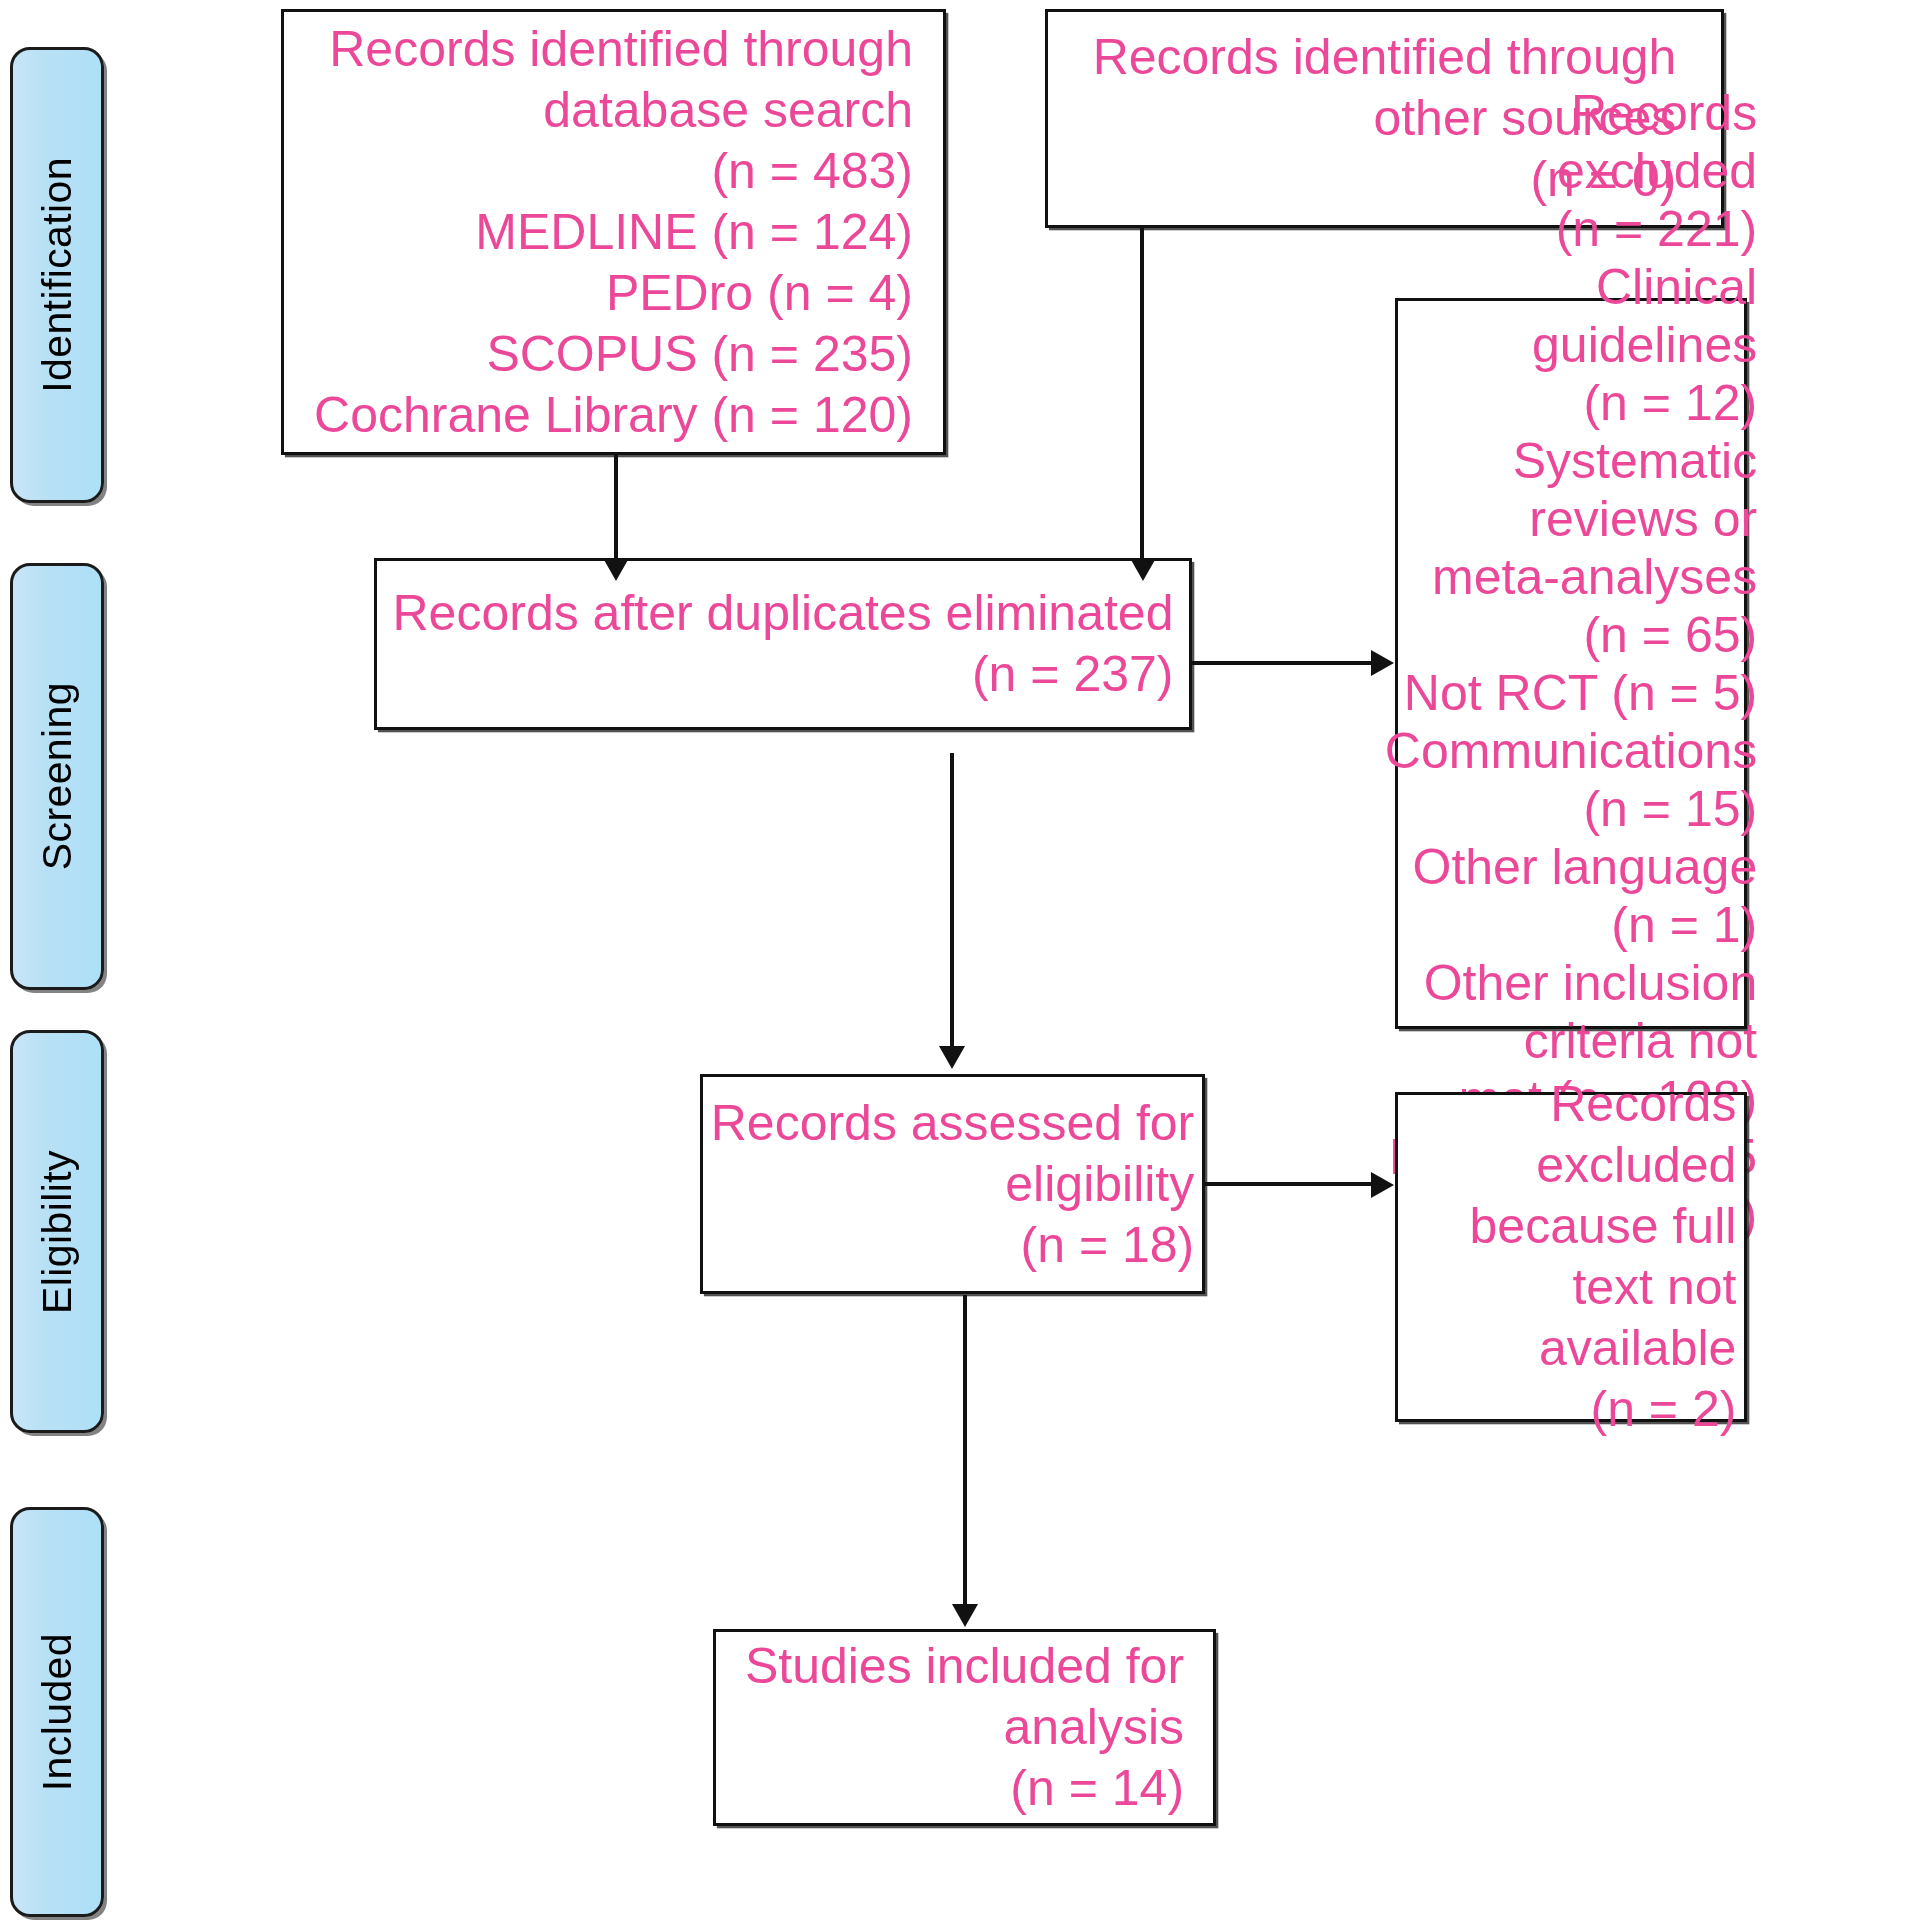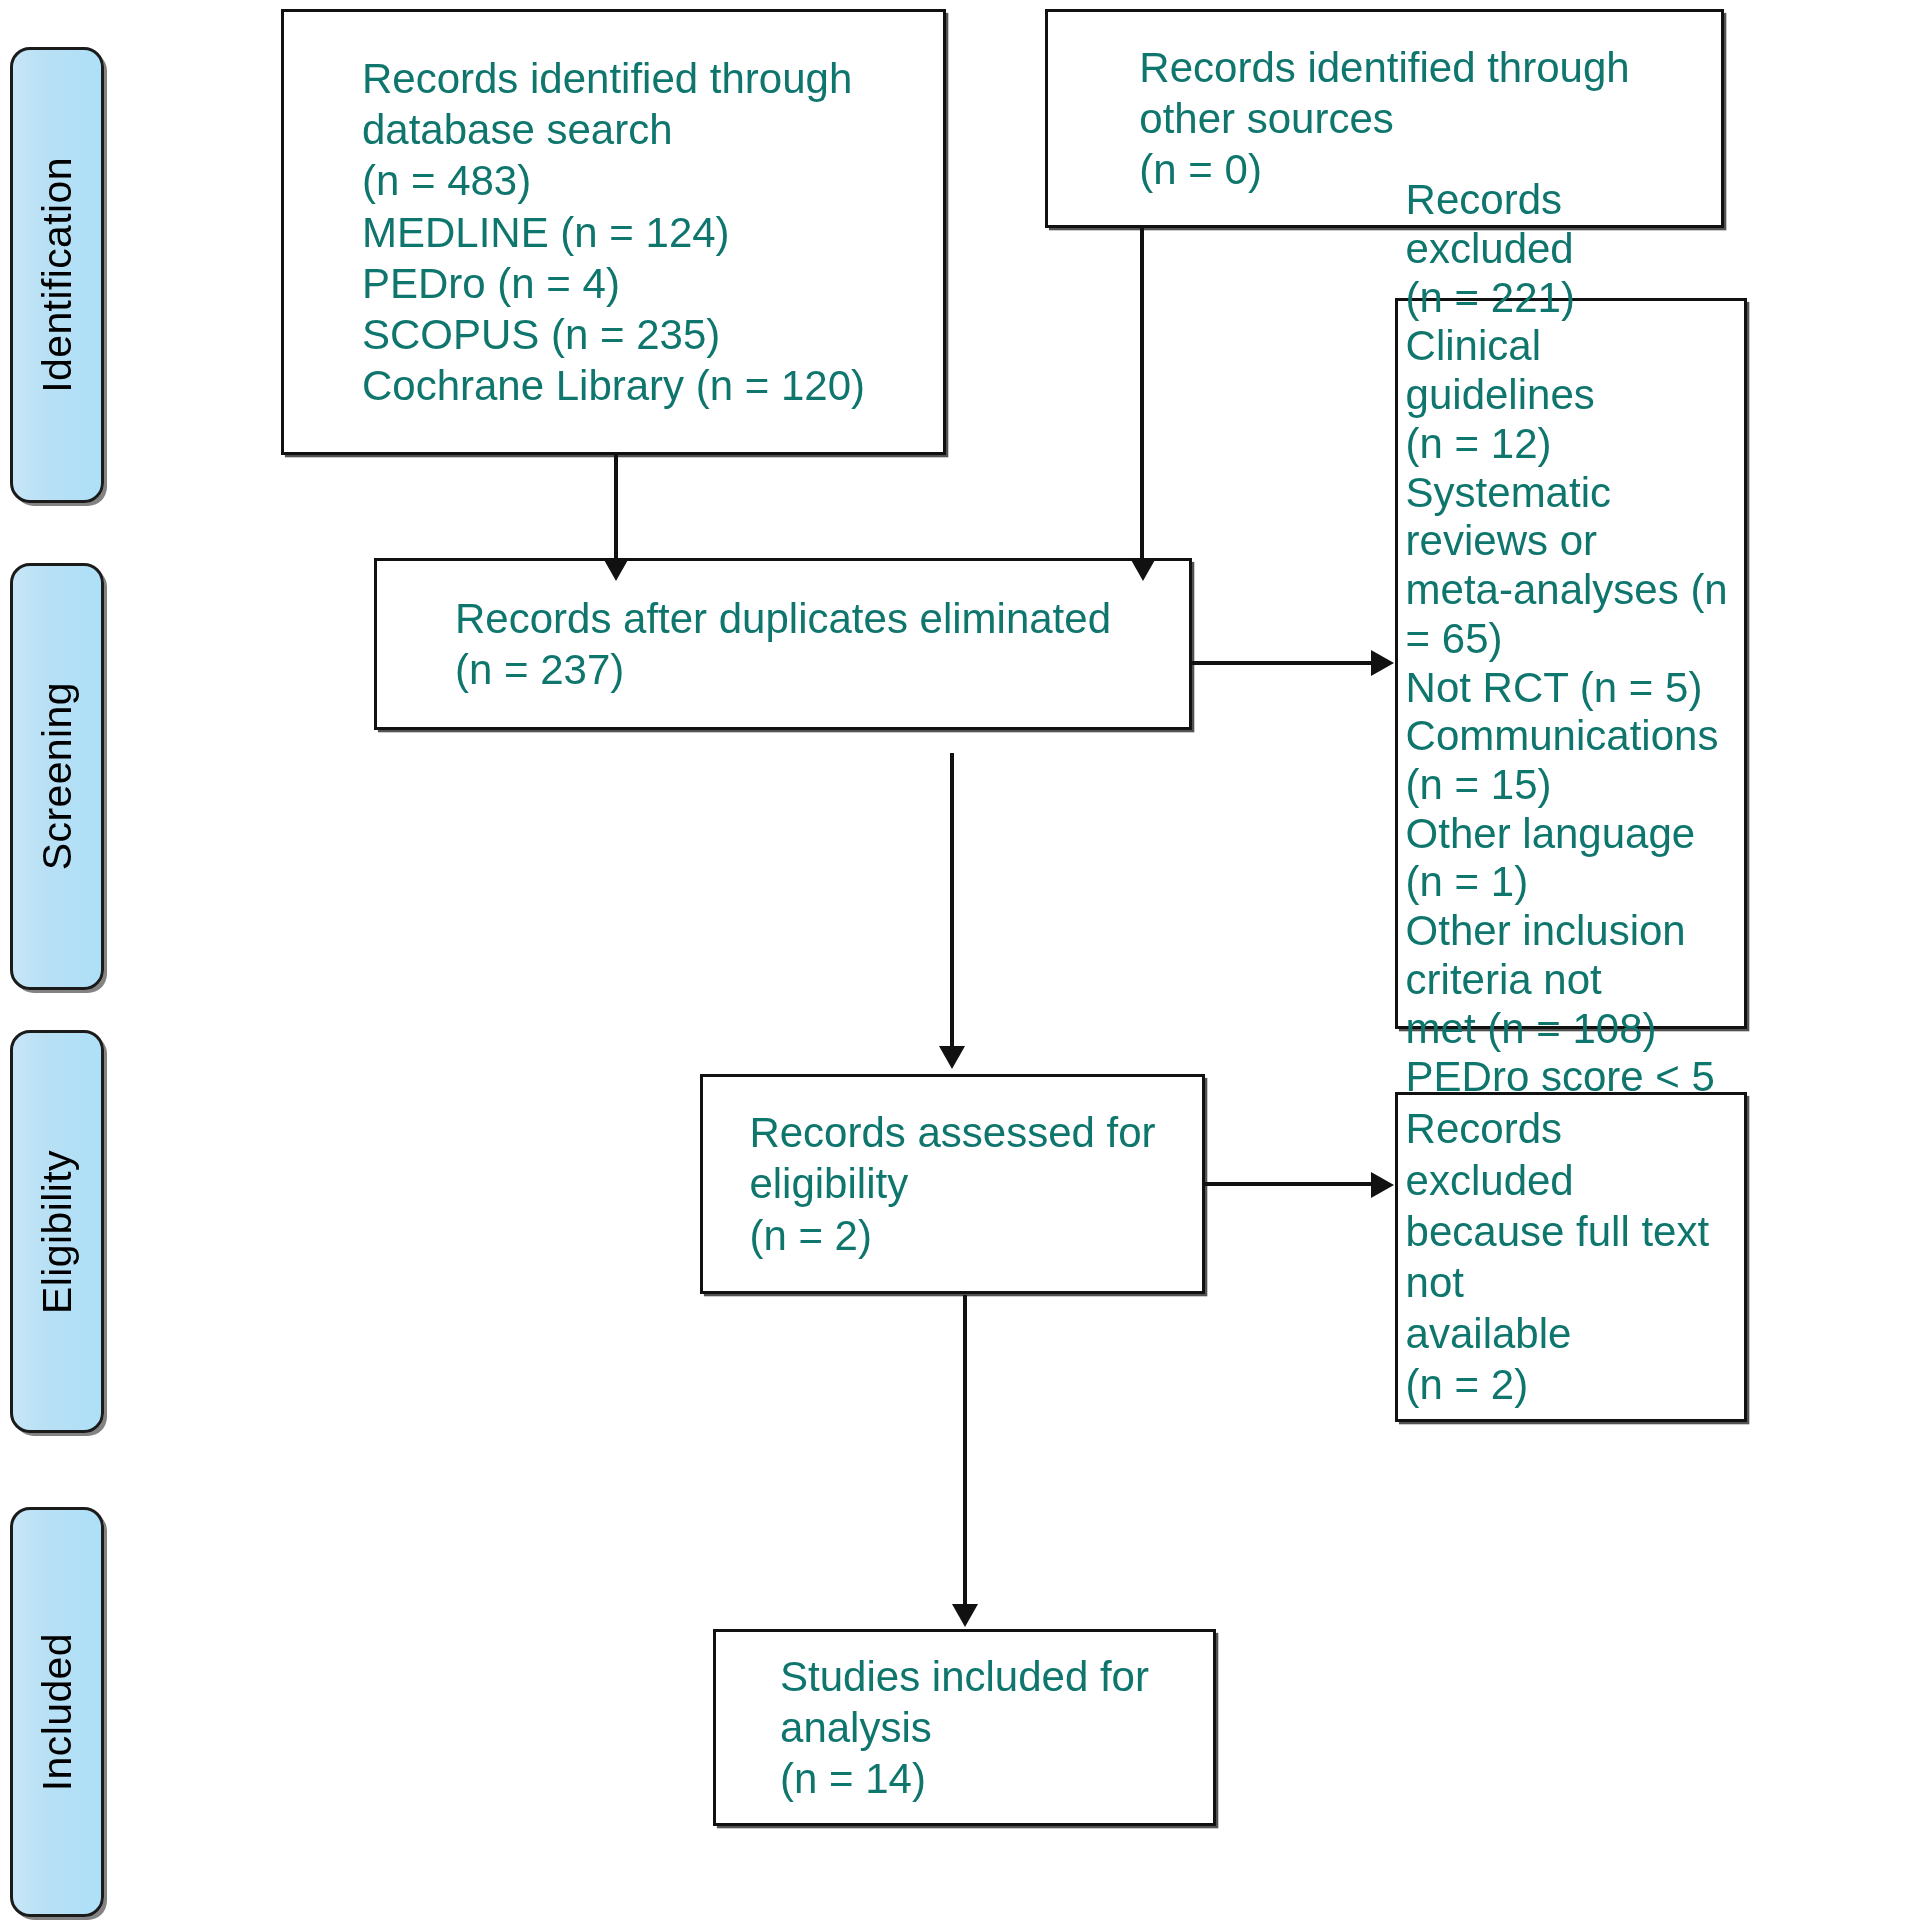--- a/index.html
+++ b/index.html
@@ -45,24 +45,24 @@
     background: #ffffff;
     border: 3.1px solid #111111;
     box-shadow: 3.1px 3.1px 0 -0.8px rgba(25,25,25,0.75);
     box-sizing: border-box;
     display: flex;
     align-items: center;
     justify-content: center;
     padding: 4.6px 7.6px;
   }
   .box-text {
-    text-align: left;
-    font-size: 42px;
+    text-align: right;
+    font-size: 50px;
     line-height: 1.22;
-    color: #0f766e;
+    color: #ec4899;
     font-family: "Liberation Sans", sans-serif;
     white-space: pre-line;
   }
   .box.tight .box-text { line-height: 1.16; }
 
   
   .vline {
     position: absolute;
     width: 3.8px;
     background: #111111;
@@ -142,21 +142,21 @@
 Communications (n = 15)
 Other language (n = 1)
 Other inclusion criteria not
 met (n = 108)
 PEDro score &lt; 5 (n = 1)</div>
   </div>
 
   <div class="box" style="left:700px; top:1074px; width:505px; height:220px;">
     <div class="box-text">Records assessed for
 eligibility
-(n = 2)</div>
+(n = 18)</div>
   </div>
 
   <div class="box" style="left:1395px; top:1092px; width:352px; height:330px;">
     <div class="box-text">Records excluded
 because full text not
 available
 (n = 2)</div>
   </div>
 
   <div class="box" style="left:713px; top:1629px; width:503px; height:197px;">

